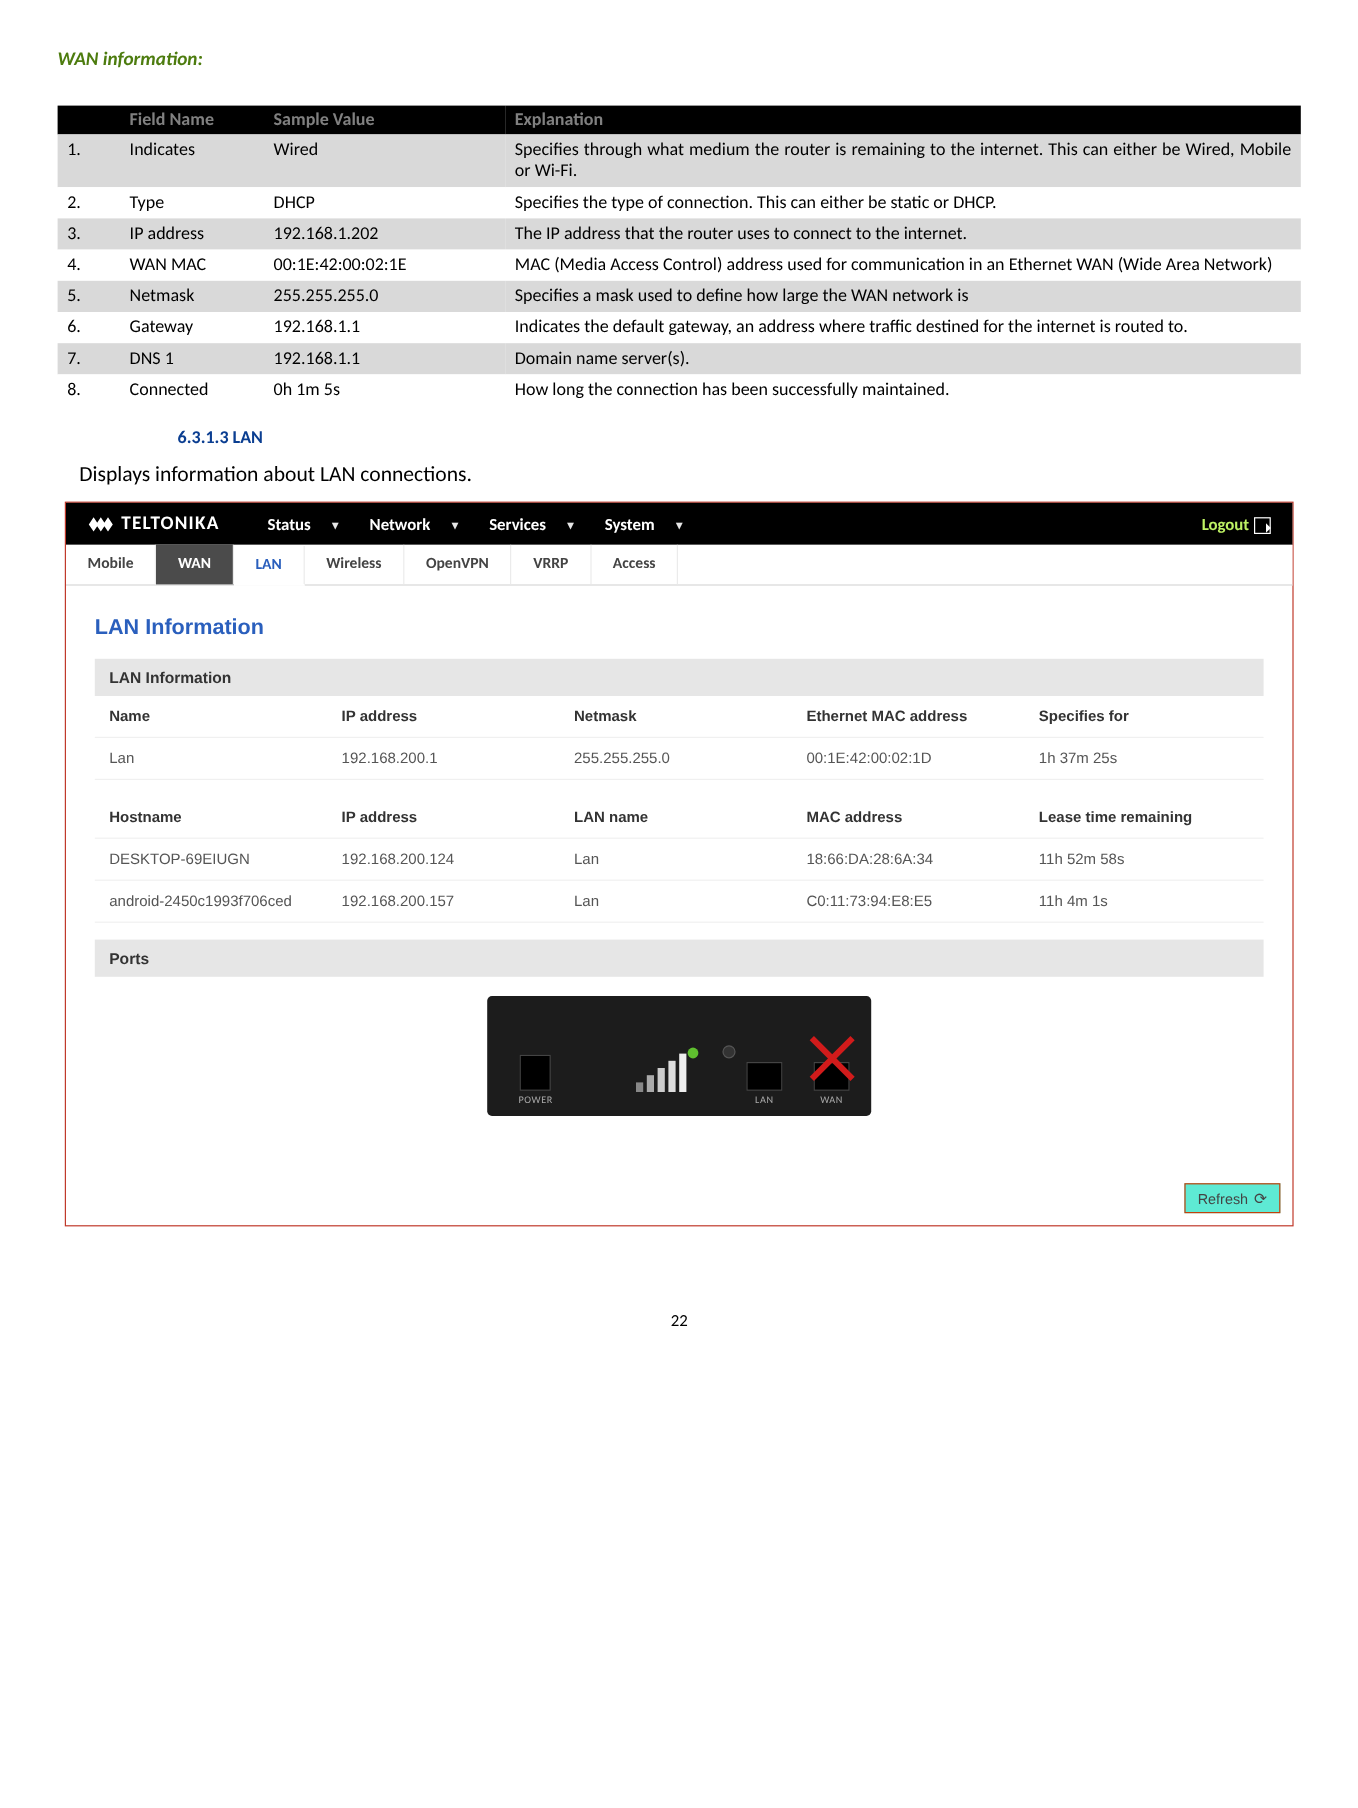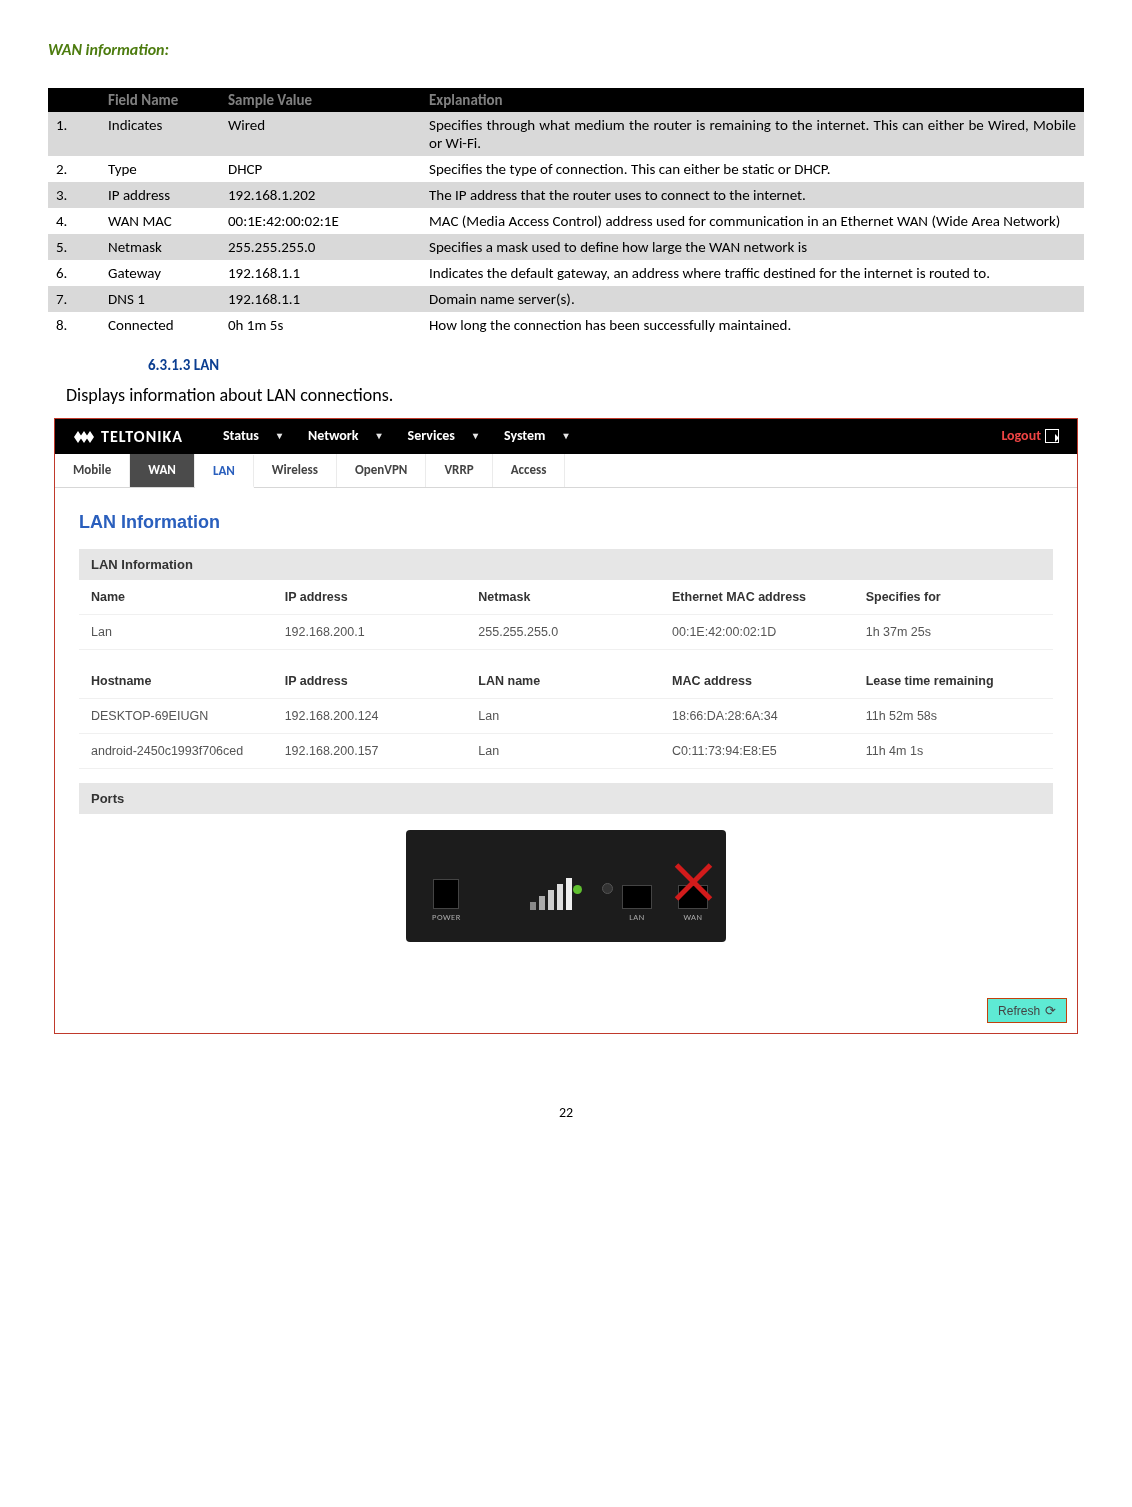--- a/index.html
+++ b/index.html
@@ -56,31 +56,31 @@
   .shot-wrap {
     border: 1px solid #c0392b;
     margin: 0 6px;
     padding: 0;
     background: #fff;
   }
   .topbar {
     background: #000;
     color: #fff;
     display: flex;
-    align-items: flex-start;
+    align-items: flex-end;
     padding: 8px 18px;
     font-size: 14px;
   }
   .logo-block { display:flex; align-items:center; margin-right:40px; }
   .logo-block svg { margin-right:6px; }
   .logo-text { font-weight:bold; letter-spacing:1px; font-size:16px; color:#fff; }
   .nav-group { display:flex; gap:26px; flex:1; }
   .nav-item { color:#fff; font-weight:bold; font-size:14px; display:flex; align-items:center; gap:18px; }
   .nav-caret { font-size:10px; opacity:0.9; }
-  .logout { color:#ef4444; font-weight:bold; font-size:14px; display:flex; align-items:center; gap:4px; }
+  .logout { color:#bef264; font-weight:bold; font-size:14px; display:flex; align-items:center; gap:4px; }
   .logout-icon {
     display:inline-block; width:12px; height:12px; border:1px solid #fff; position:relative;
   }
   .logout-icon::after { content:''; position:absolute; right:-5px; top:4px; border:4px solid transparent; border-left-color:#fff; }
   .tabs-row {
     display:flex;
     border-bottom:1px solid #d7d7d7;
     background:#fff;
   }
   .tab {
@@ -125,22 +125,22 @@
   }
   .row.header { font-weight:bold; color:#333; }
   .col { flex:1; padding-right:10px; }
   .col.sm { flex:0.9; }
   .ports-box {
     display:flex;
     justify-content:center;
     padding:16px 0 30px 0;
   }
   .device {
-    width:320px; height:112px; background:#1c1c1c; border-radius:4px; position:relative;
-    display:flex; align-items:flex-end; justify-content:space-between; padding:8px 18px 20px 26px;
+    width:320px; height:100px; background:#1c1c1c; border-radius:4px; position:relative;
+    display:flex; align-items:flex-end; justify-content:space-between; padding:8px 18px 8px 26px;
     box-sizing:border-box;
   }
   .pwr-block { display:flex; flex-direction:column; align-items:center; margin-right:8px; }
   .pwr-port { width:24px; height:28px; background:#000; border:1px solid #444; margin-bottom:3px; }
   .port-label { color:#aaa; font-size:8.5px; letter-spacing:0.5px; }
   .signal-block { display:flex; align-items:flex-end; gap:3px; height:42px; margin-bottom:12px; margin-left:12px; }
   .signal-bar { width:6px; background:#888; }
   .signal-bar.b1 { height:8px; } .signal-bar.b2 { height:14px; background:#aaa; }
   .signal-bar.b3 { height:20px; background:#ccc; } .signal-bar.b4 { height:26px; background:#ddd; }
   .signal-bar.b5 { height:32px; background:#eee; }

